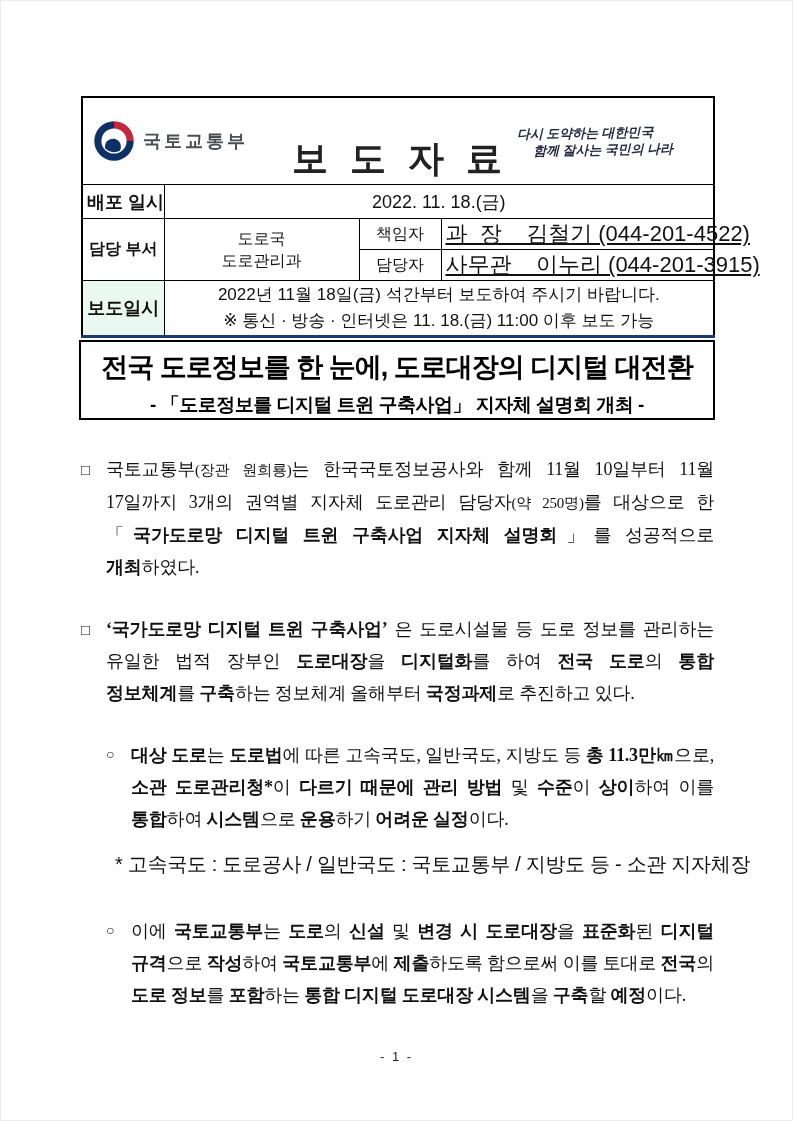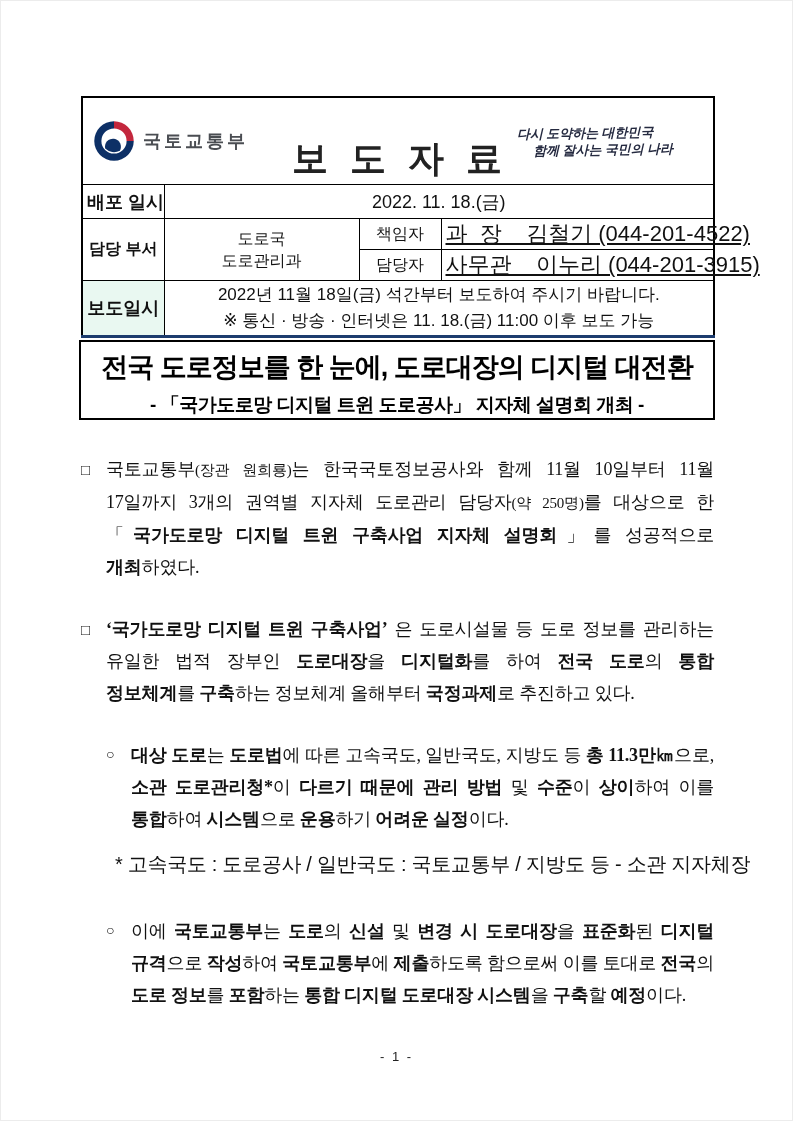--- a/index.html
+++ b/index.html
@@ -128,21 +128,21 @@
         <td class="ctr embargo" colspan="3">
           <div>2022년 11월 18일(금) 석간부터 보도하여 주시기 바랍니다.</div>
           <div>※ 통신 · 방송 · 인터넷은 11. 18.(금) 11:00 이후 보도 가능</div>
         </td>
       </tr>
     </tbody>
   </table>
 
   <div class="title-box">
     <div class="title-main">전국 도로정보를 한 눈에, 도로대장의 디지털 대전환</div>
-    <div class="title-sub">- 「국가도로망 디지털 트윈 도로공사」  지자체 설명회 개최 -</div>
+    <div class="title-sub">- 「도로정보를 디지털 트윈 구축사업」  지자체 설명회 개최 -</div>
   </div>
 
   <div class="body">
       <div class="para l1"><span class="bullet">□</span><span>국토교통부</span><span class="small">(장관 원희룡)</span><span>는 한국국토정보공사와 함께 11월 10일부터 11월 17일까지 3개의 권역별 지자체 도로관리 담당자</span><span class="small">(약 250명)</span><span>를 대상으로 한 「</span><b>국가도로망 디지털 트윈 구축사업 지자체 설명회</b><span>」를 성공적으로 </span><b>개최</b><span>하였다.</span></div>
       <div class="para l1"><span class="bullet">□</span><b>‘국가도로망 디지털 트윈 구축사업’</b><span> 은 도로시설물 등 도로 정보를 관리하는 유일한 법적 장부인 </span><b>도로대장</b><span>을 </span><b>디지털화</b><span>를 하여 </span><b>전국 도로</b><span>의 </span><b>통합 정보체계</b><span>를 </span><b>구축</b><span>하는 정보체계 올해부터 </span><b>국정과제</b><span>로 추진하고 있다.</span></div>
       <div class="para l2"><span class="bullet">○</span><b>대상 도로</b><span>는 </span><b>도로법</b><span>에 따른 고속국도, 일반국도, 지방도 등 </span><b>총 11.3만㎞</b><span>으로, </span><b>소관 도로관리청*</b><span>이 </span><b>다르기 때문에 관리 방법</b><span> 및 </span><b>수준</b><span>이 </span><b>상이</b><span>하여 이를 </span><b>통합</b><span>하여 </span><b>시스템</b><span>으로 </span><b>운용</b><span>하기 </span><b>어려운 실정</b><span>이다.</span></div>
       <div class="footnote">* 고속국도 : 도로공사 / 일반국도 : 국토교통부 / 지방도 등  -  소관 지자체장</div>
       <div class="para l2"><span class="bullet">○</span><span>이에 </span><b>국토교통부</b><span>는 </span><b>도로</b><span>의 </span><b>신설</b><span> 및 </span><b>변경 시 도로대장</b><span>을 </span><b>표준화</b><span>된 </span><b>디지털 규격</b><span>으로 </span><b>작성</b><span>하여 </span><b>국토교통부</b><span>에 </span><b>제출</b><span>하도록 함으로써 이를 토대로 </span><b>전국</b><span>의 </span><b>도로 정보</b><span>를 </span><b>포함</b><span>하는 </span><b>통합 디지털 도로대장 시스템</b><span>을 </span><b>구축</b><span>할 </span><b>예정</b><span>이다.</span></div>
     </div>
 

